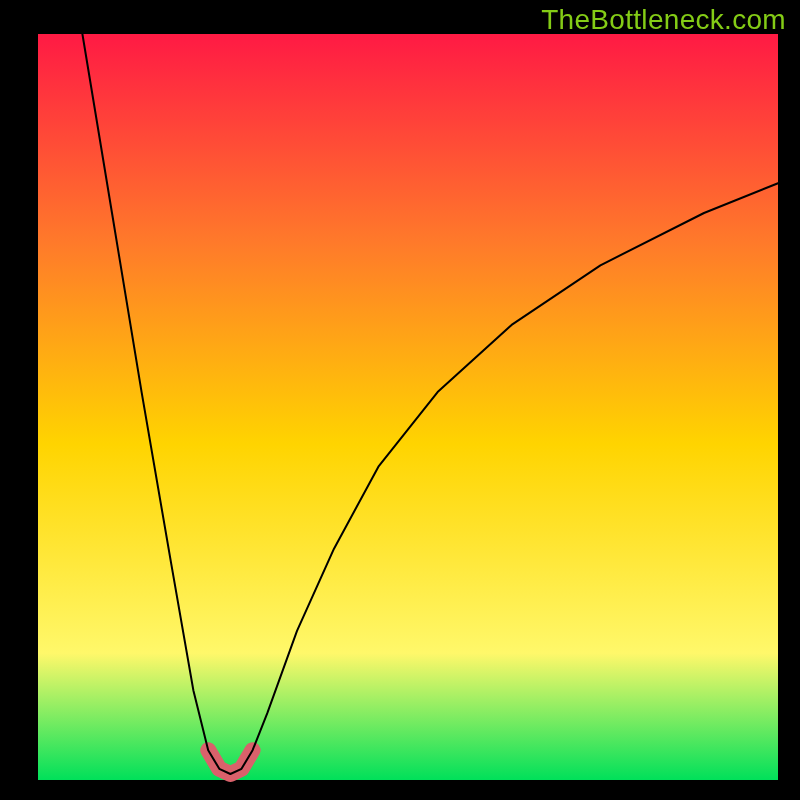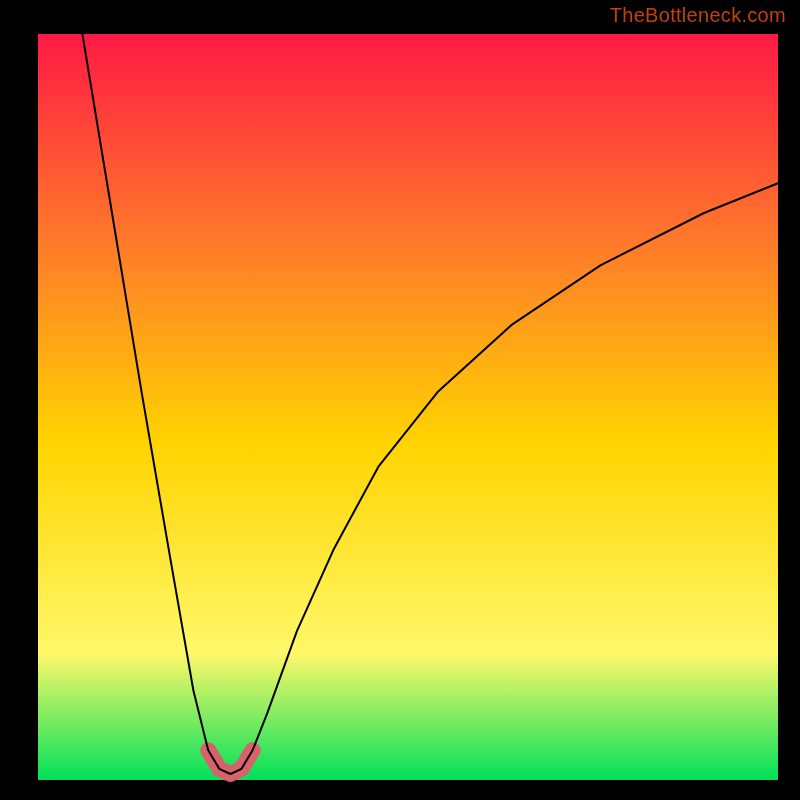--- a/index.html
+++ b/index.html
@@ -13,22 +13,22 @@
   }
   .canvas-wrap {
     position: relative;
     width: 800px;
     height: 800px;
   }
   .watermark {
     position: absolute;
     top: 4px;
     right: 14px;
-    color: #c2410c;
-    font-size: 20px;
+    color: #84cc16;
+    font-size: 28px;
     font-weight: 500;
     letter-spacing: 0.3px;
     z-index: 10;
   }
   svg {
     position: absolute;
     top: 0;
     left: 0;
   }
 </style>

